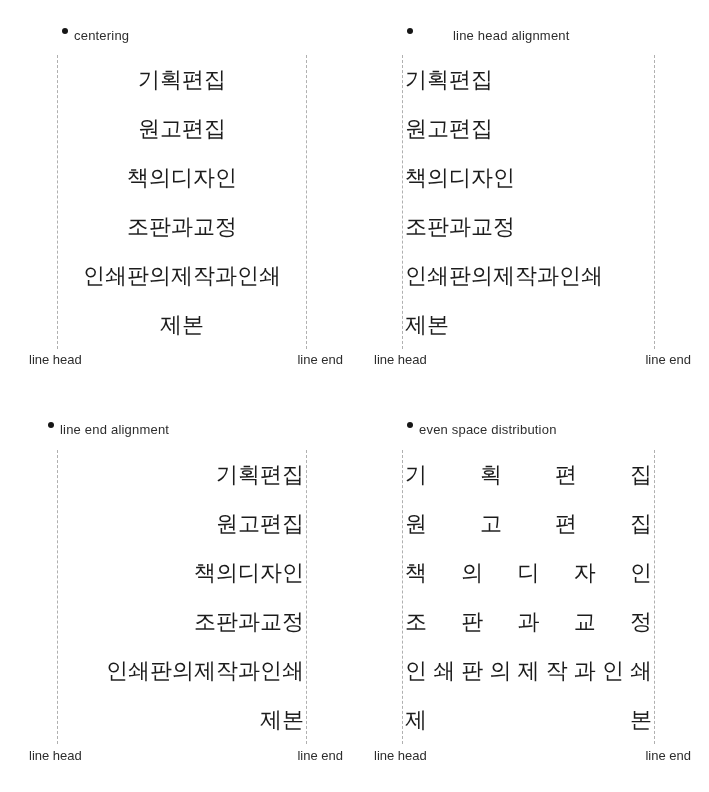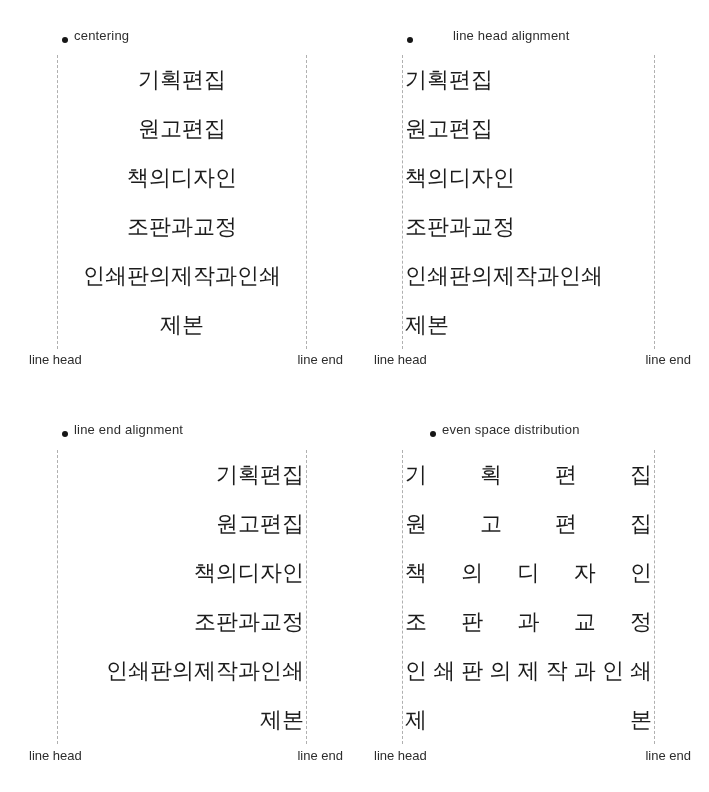--- a/index.html
+++ b/index.html
@@ -5,21 +5,21 @@
   html,body{margin:0;padding:0;background:#ffffff;}
   #canvas{
     position:relative;
     width:709px;height:792px;
     background:#ffffff;
     font-family:"Liberation Sans",sans-serif;
     overflow:hidden;
   }
   .panel-title{
     position:absolute;
-    display:flex;align-items:flex-end;gap:6px;
+    display:flex;align-items:flex-start;gap:6px;
     font-size:13px;color:#2d2d2d;
     letter-spacing:0.2px;
     white-space:nowrap;
   }
   .bullet{
     width:6px;height:6px;border-radius:50%;
     background:#161616;flex:0 0 auto;
   }
   .frame{
     position:absolute;
@@ -82,38 +82,38 @@
     <div class="kline">책의디자인</div>
     <div class="kline">조판과교정</div>
     <div class="kline">인쇄판의제작과인쇄</div>
     <div class="kline">제본</div>
   </div>
   <div class="foot" style="left:374px;top:352px;width:317px;">
     <span>line head</span>
     <span>line end</span>
   </div>
 
-  <div class="panel-title" style="left:62px;top:422px;">
+  <div class="panel-title" style="left:48px;top:422px;">
     <span class="bullet"></span>
     <span>line end alignment</span>
   </div>
   <div class="frame align-right" style="left:57px;top:450px;width:250px;height:294px;">
     <div class="kline">기획편집</div>
     <div class="kline">원고편집</div>
     <div class="kline">책의디자인</div>
     <div class="kline">조판과교정</div>
     <div class="kline">인쇄판의제작과인쇄</div>
     <div class="kline">제본</div>
   </div>
   <div class="foot" style="left:29px;top:748px;width:314px;">
     <span>line head</span>
     <span>line end</span>
   </div>
 
-  <div class="panel-title" style="left:430px;top:422px;">
+  <div class="panel-title" style="left:407px;top:422px;">
     <span class="bullet"></span>
     <span>even space distribution</span>
   </div>
   <div class="frame" style="left:402px;top:450px;width:253px;height:294px;">
     <div class="kline justify">
         <span>기</span>
         <span>획</span>
         <span>편</span>
         <span>집</span>
       </div>

